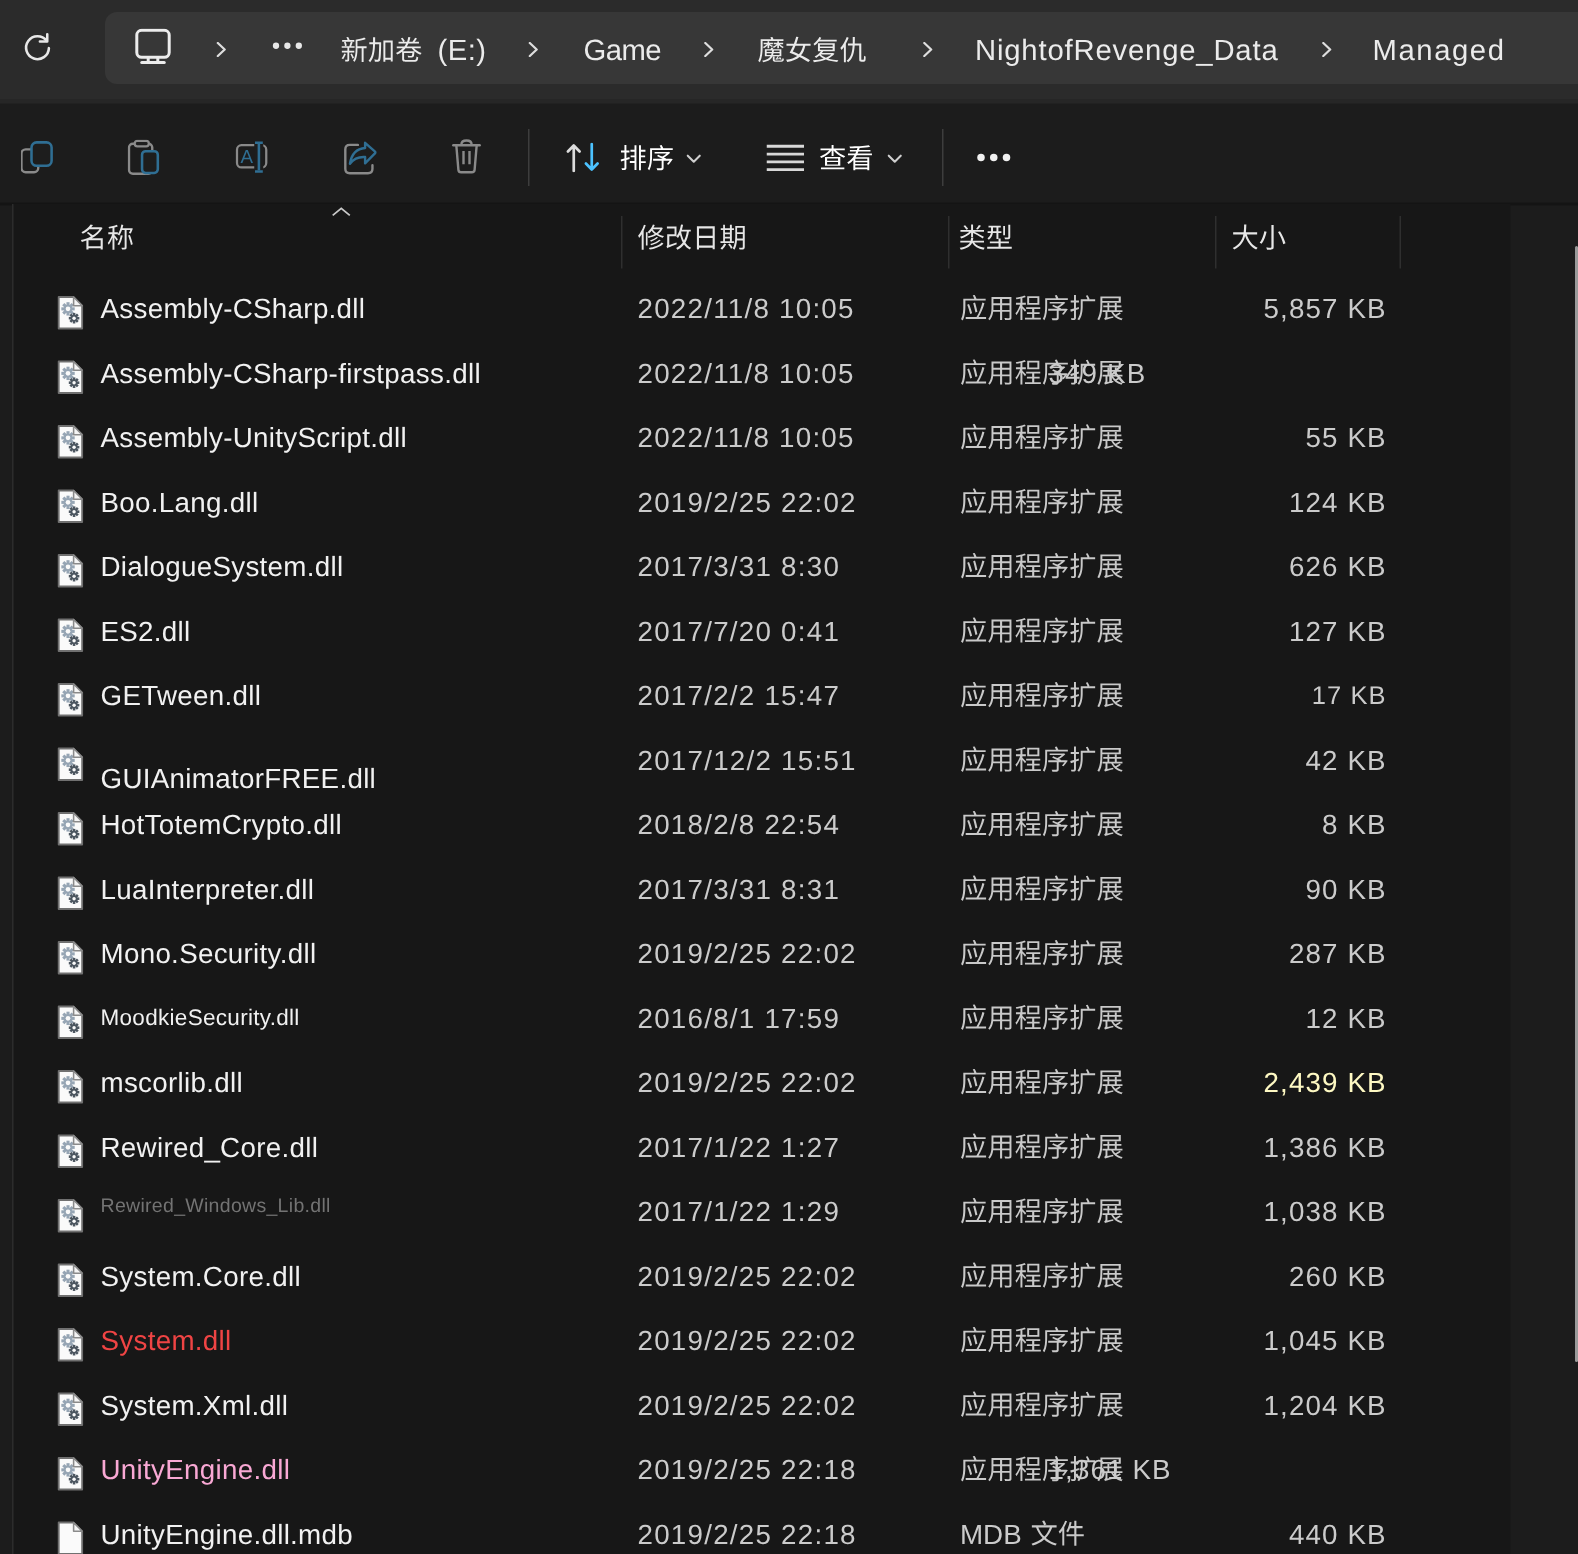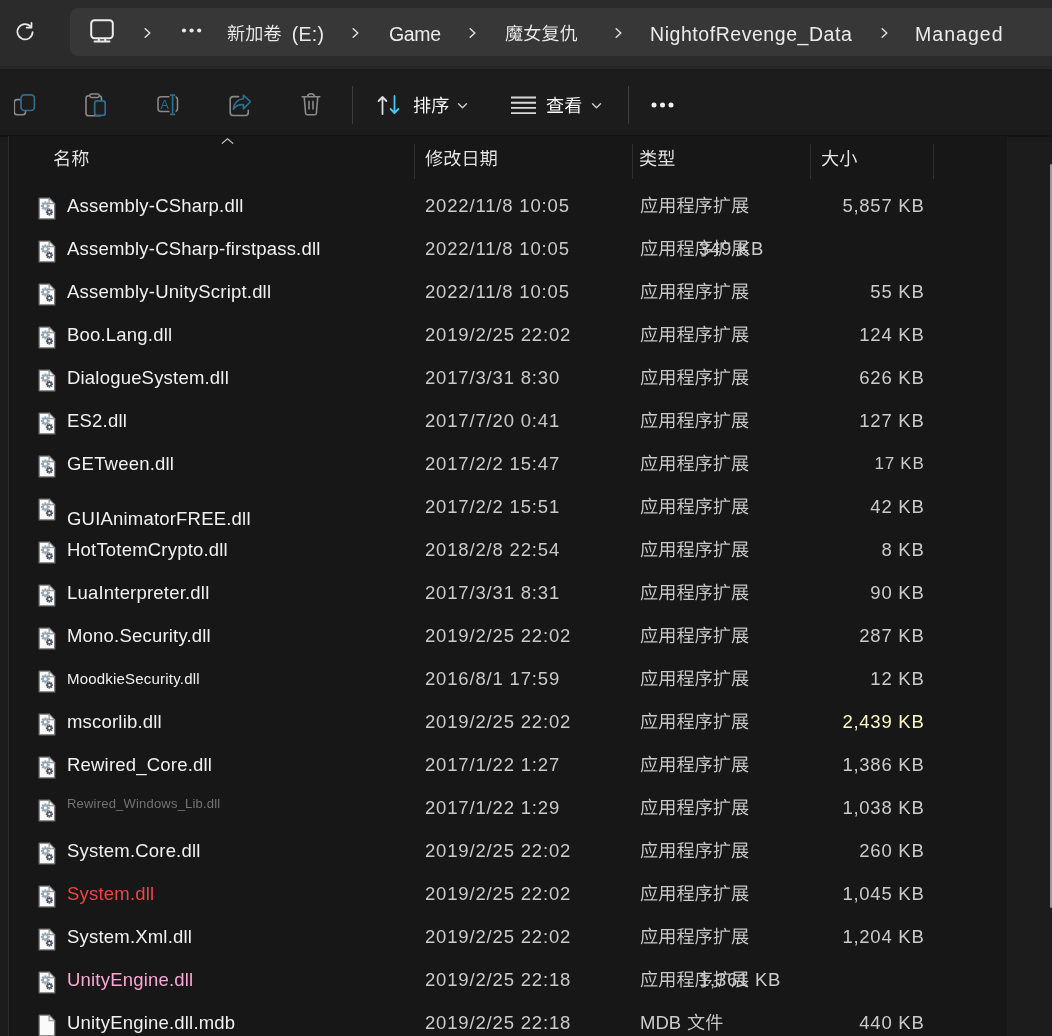--- a/index.html
+++ b/index.html
@@ -357,21 +357,21 @@
       <rect x="10.08" y="11.20" width="1.65" height="2.55" fill="#4c5660" transform="rotate(90 10.9 14.6)"></rect>
       <rect x="10.08" y="11.20" width="1.65" height="2.55" fill="#4c5660" transform="rotate(135 10.9 14.6)"></rect>
       <rect x="10.08" y="11.20" width="1.65" height="2.55" fill="#4c5660" transform="rotate(180 10.9 14.6)"></rect>
       <rect x="10.08" y="11.20" width="1.65" height="2.55" fill="#4c5660" transform="rotate(225 10.9 14.6)"></rect>
       <rect x="10.08" y="11.20" width="1.65" height="2.55" fill="#4c5660" transform="rotate(270 10.9 14.6)"></rect>
       <rect x="10.08" y="11.20" width="1.65" height="2.55" fill="#4c5660" transform="rotate(315 10.9 14.6)"></rect>
       <circle cx="10.9" cy="14.6" r="1.1" fill="#fafafa"></circle>
 <path d="M10.6 1.0 L10.6 6.6 L16.1 6.6 Z" fill="#f4f4f4" stroke="#8a8a8a" stroke-width="1.0" stroke-linejoin="round"></path>
 </svg></div>
 <div class="t" style="left:67px;top:509px;font-size:18.5px;color:#f1f1f1;letter-spacing:0.2px">GUIAnimatorFREE.dll</div>
-<div class="t" style="left:425px;top:497.3px;font-size:18.5px;color:#cbcbcb;letter-spacing:0.83px">2017/2/2 15:51</div>
+<div class="t" style="left:425px;top:497.3px;font-size:18.5px;color:#cbcbcb;letter-spacing:0.83px">2017/12/2 15:51</div>
 <svg style="position:absolute;left:640px;top:497.40000000000003px" width="110" height="20" viewBox="0 -16 110 20">
     <use href="#gyy" fill="#c9c9c9"></use>
   </svg>
 <div class="t" style="left:699px;top:497.3px;width:225.5px;text-align:right;font-size:18.5px;color:#cbcbcb;letter-spacing:0.75px">42 KB</div>
 <div class="abs" style="left:38px;top:540.6px;width:18px;height:23px"><svg width="18" height="23" viewBox="0 0 17.2 22.2">
 <path d="M1.0 1.0 L10.6 1.0 L16.1 6.6 L16.1 21.2 L1.0 21.2 Z" fill="#fafafa" stroke="#707070" stroke-width="1.2" stroke-linejoin="round"></path>
 <circle cx="7.0" cy="8.6" r="2.7" fill="#96a5b4"></circle>
       <rect x="6.00" y="4.30" width="2.0" height="2.80" fill="#96a5b4" transform="rotate(0 7.0 8.6)"></rect>
       <rect x="6.00" y="4.30" width="2.0" height="2.80" fill="#96a5b4" transform="rotate(45 7.0 8.6)"></rect>
       <rect x="6.00" y="4.30" width="2.0" height="2.80" fill="#96a5b4" transform="rotate(90 7.0 8.6)"></rect>

